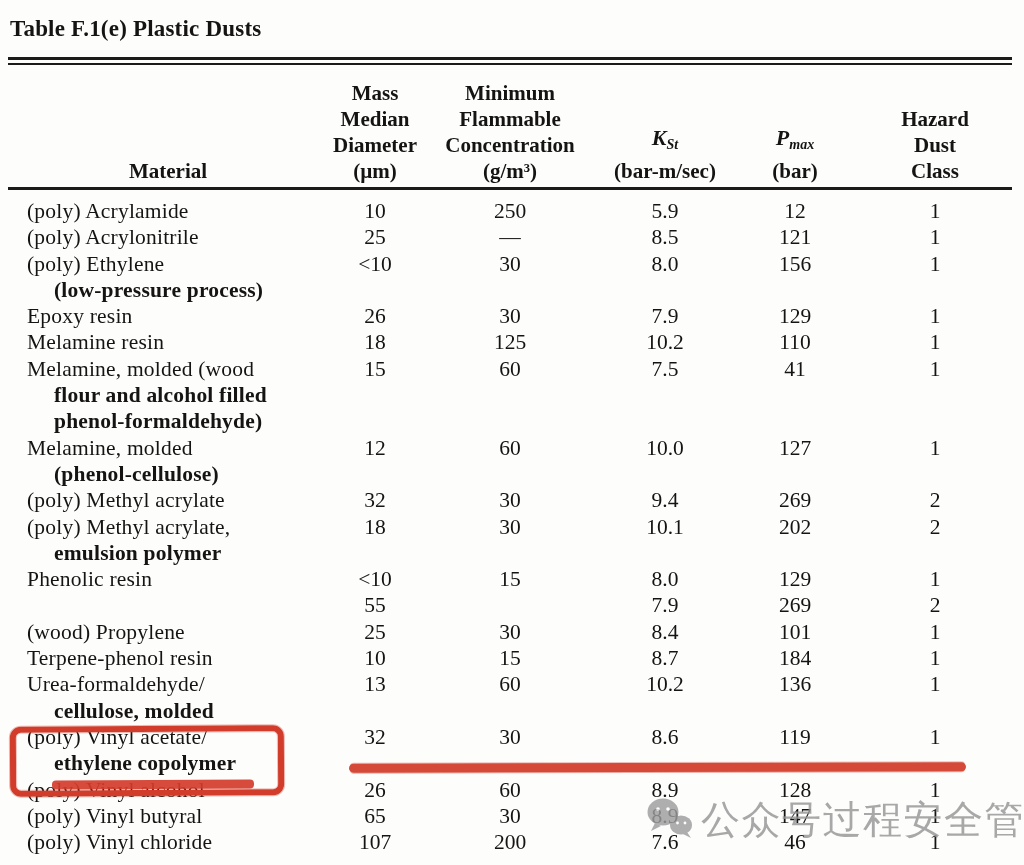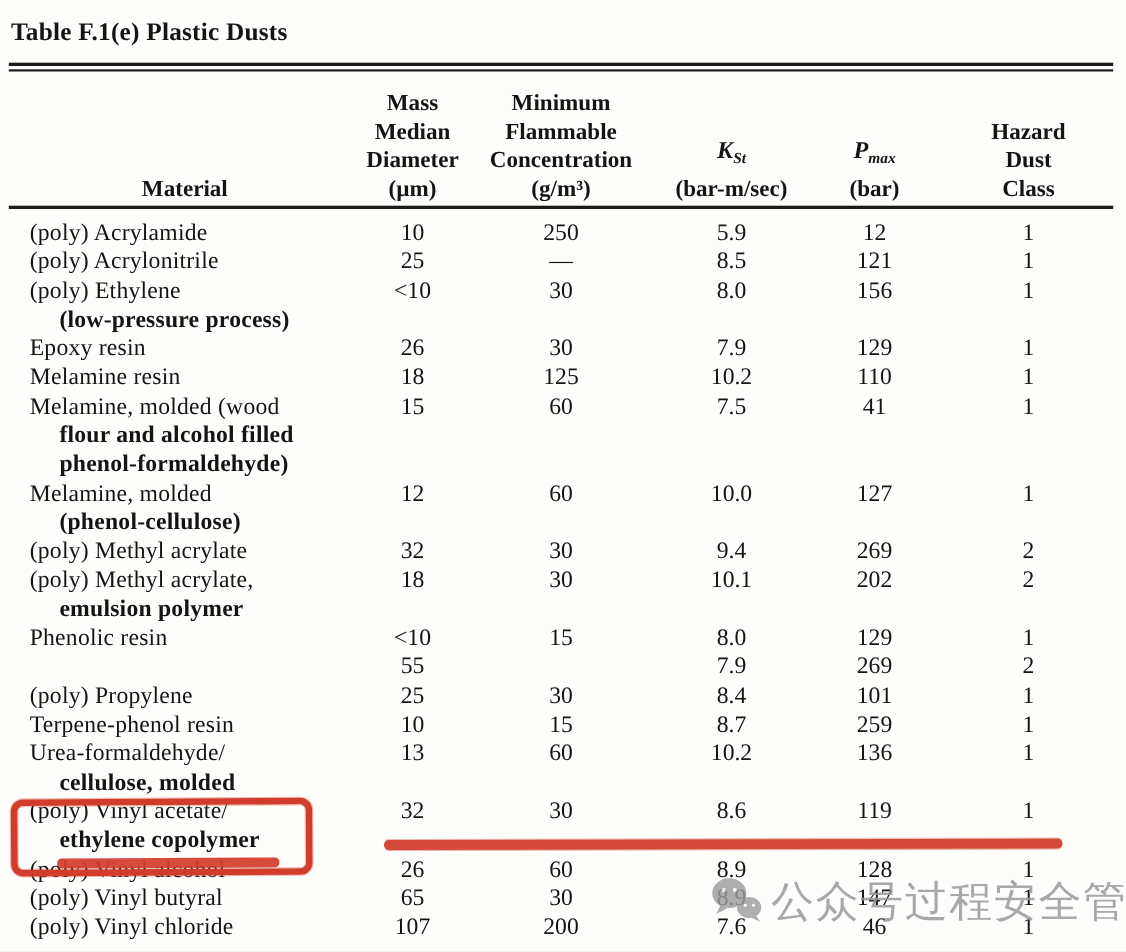--- a/index.html
+++ b/index.html
@@ -237,33 +237,33 @@
       </div>
       <div class="trow">
         <div class="mat"></div>
         <div class="num">55</div>
         <div class="num"></div>
         <div class="num">7.9</div>
         <div class="num">269</div>
         <div class="num">2</div>
       </div>
       <div class="trow">
-        <div class="mat">(poly) Propylene</div>
+        <div class="mat">(wood) Propylene</div>
         <div class="num">25</div>
         <div class="num">30</div>
         <div class="num">8.4</div>
         <div class="num">101</div>
         <div class="num">1</div>
       </div>
       <div class="trow">
         <div class="mat">Terpene-phenol resin</div>
         <div class="num">10</div>
         <div class="num">15</div>
         <div class="num">8.7</div>
-        <div class="num">259</div>
+        <div class="num">184</div>
         <div class="num">1</div>
       </div>
       <div class="trow">
         <div class="mat">Urea-formaldehyde/</div>
         <div class="num">13</div>
         <div class="num">60</div>
         <div class="num">10.2</div>
         <div class="num">136</div>
         <div class="num">1</div>
       </div>

